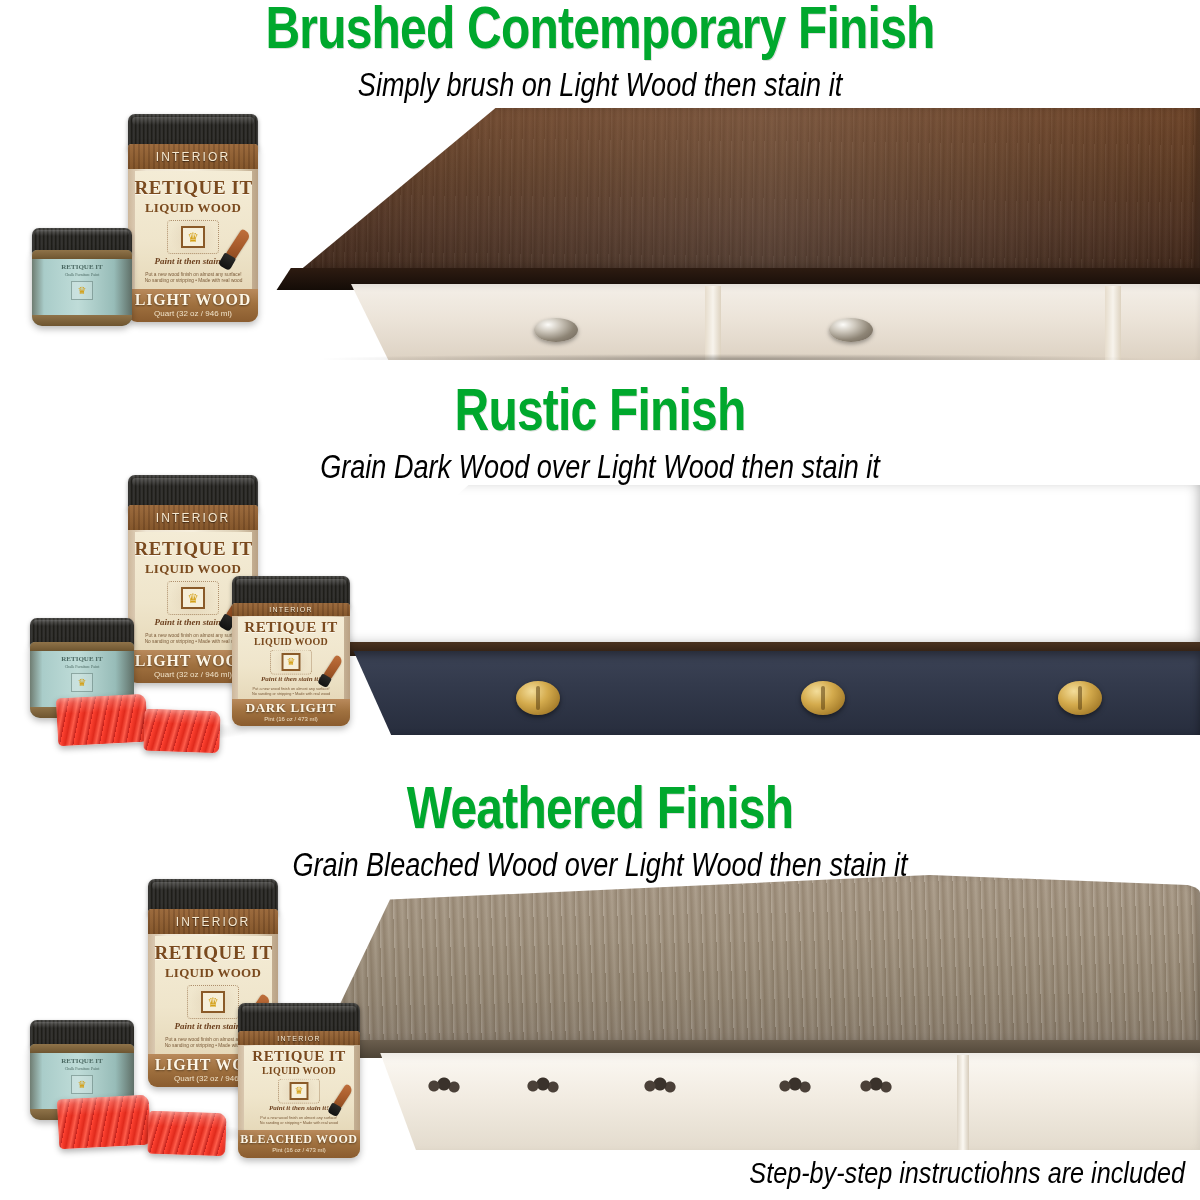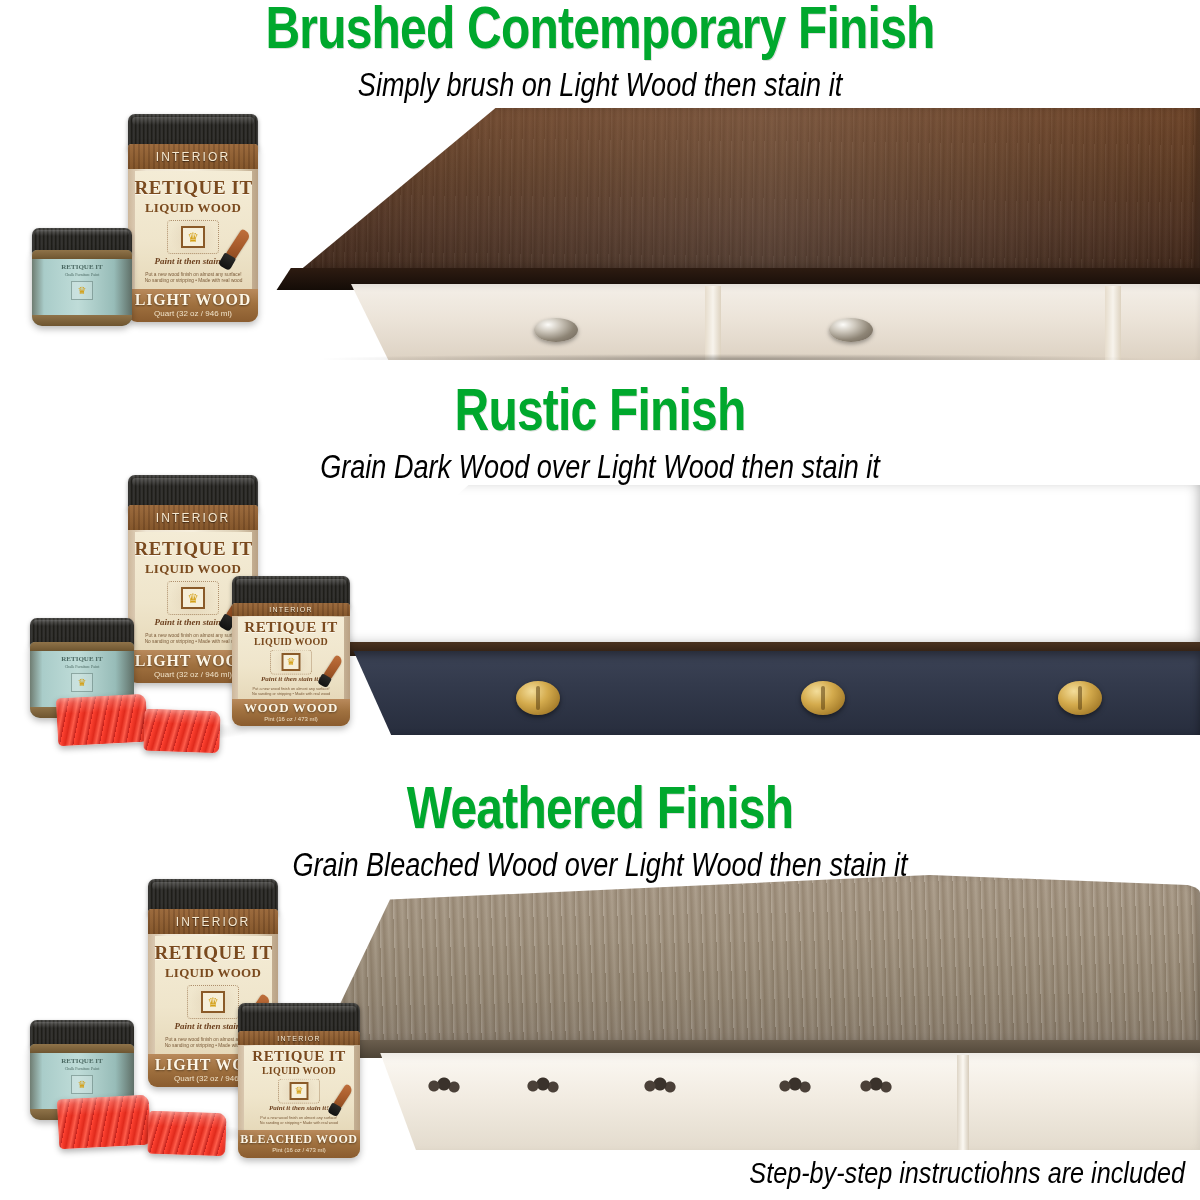--- a/index.html
+++ b/index.html
@@ -418,21 +418,21 @@
             <div class="frame" style="width:15px;height:14px;">
               <span class="fleur" style="font-size:10px;">♛</span>
             </div>
           </div>
           <div class="tagline" style="font-size:7px;">Paint it then stain it!</div>
           <div class="fineprint" style="font-size:4px;margin-top:3px;">Put a new wood finish on almost any surface!</div>
           <div class="fineprint" style="font-size:4px;">No sanding or stripping • Made with real wood</div>
           <div class="brush" style="right:6px;top:38px;width:9px;height:24px;"></div>
         </div>
         <div class="band-bot" style="height:27px;">
-          <div class="variant" style="font-size:13px;padding-top:1px;">WOOD WOOD</div>
+          <div class="variant" style="font-size:13px;padding-top:1px;">DARK LIGHT</div>
           <div class="size" style="font-size:6px;">Pint (16 oz / 473 ml)</div>
         </div>
       </div>
     </div>
 
     <div class="jar jar-teal" style="left:30px;top:238px;width:104px;height:100px;">
       <div class="lid" style="height:28px;"></div>
       <div class="body" style="top:24px;height:76px;">
         <div class="ring" style="top:0;height:9px;"></div>
         <div class="ring" style="bottom:0;height:11px;"></div>

